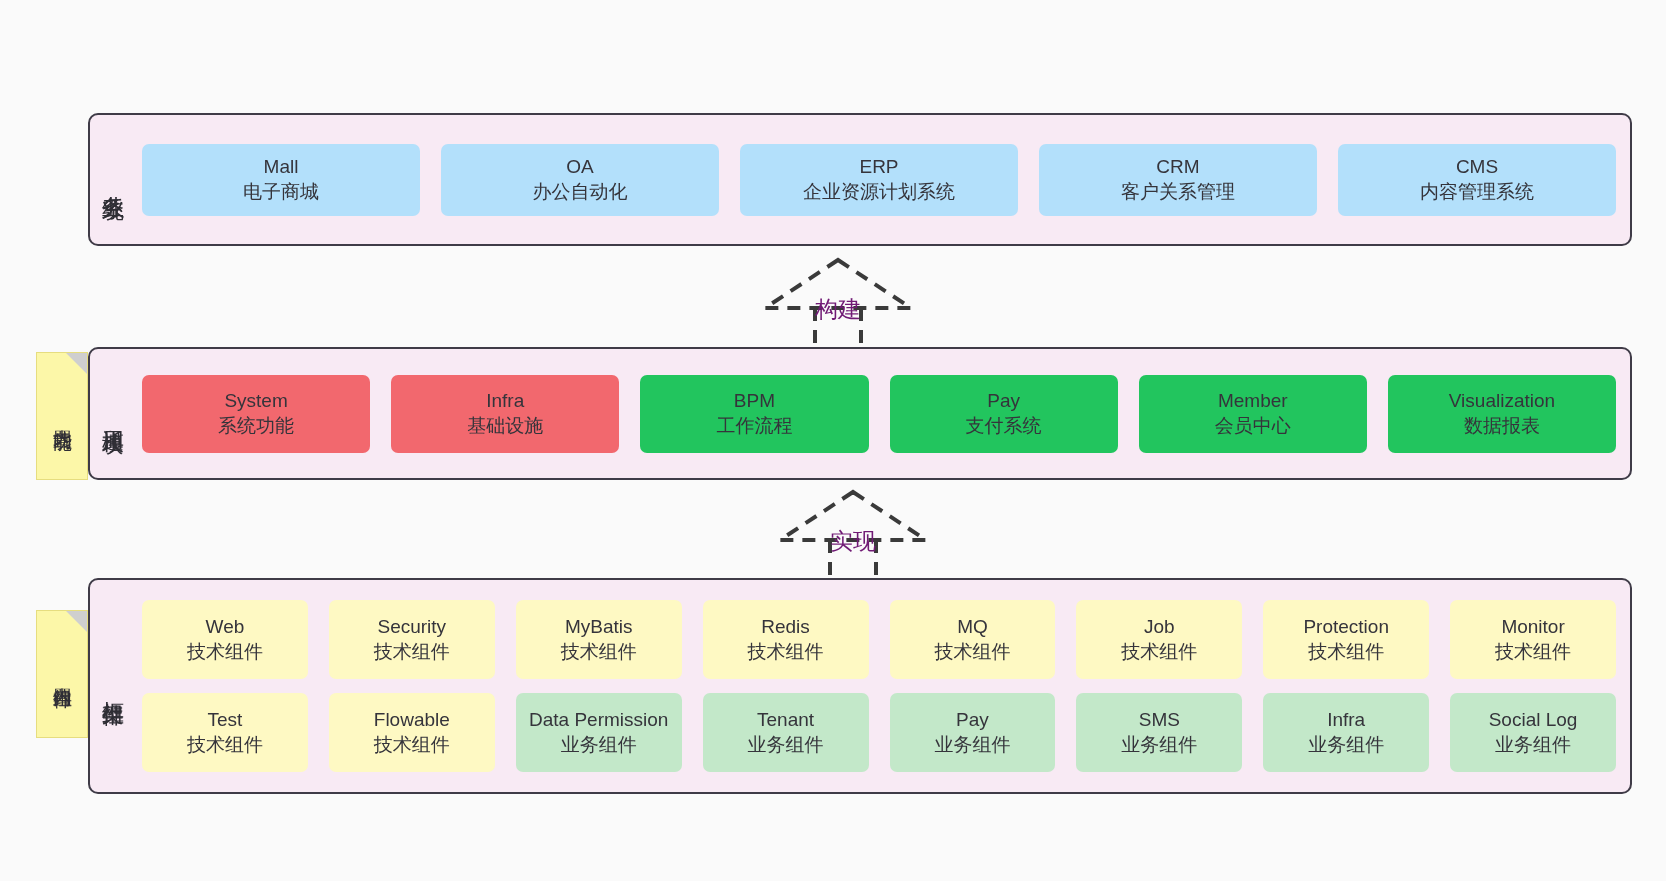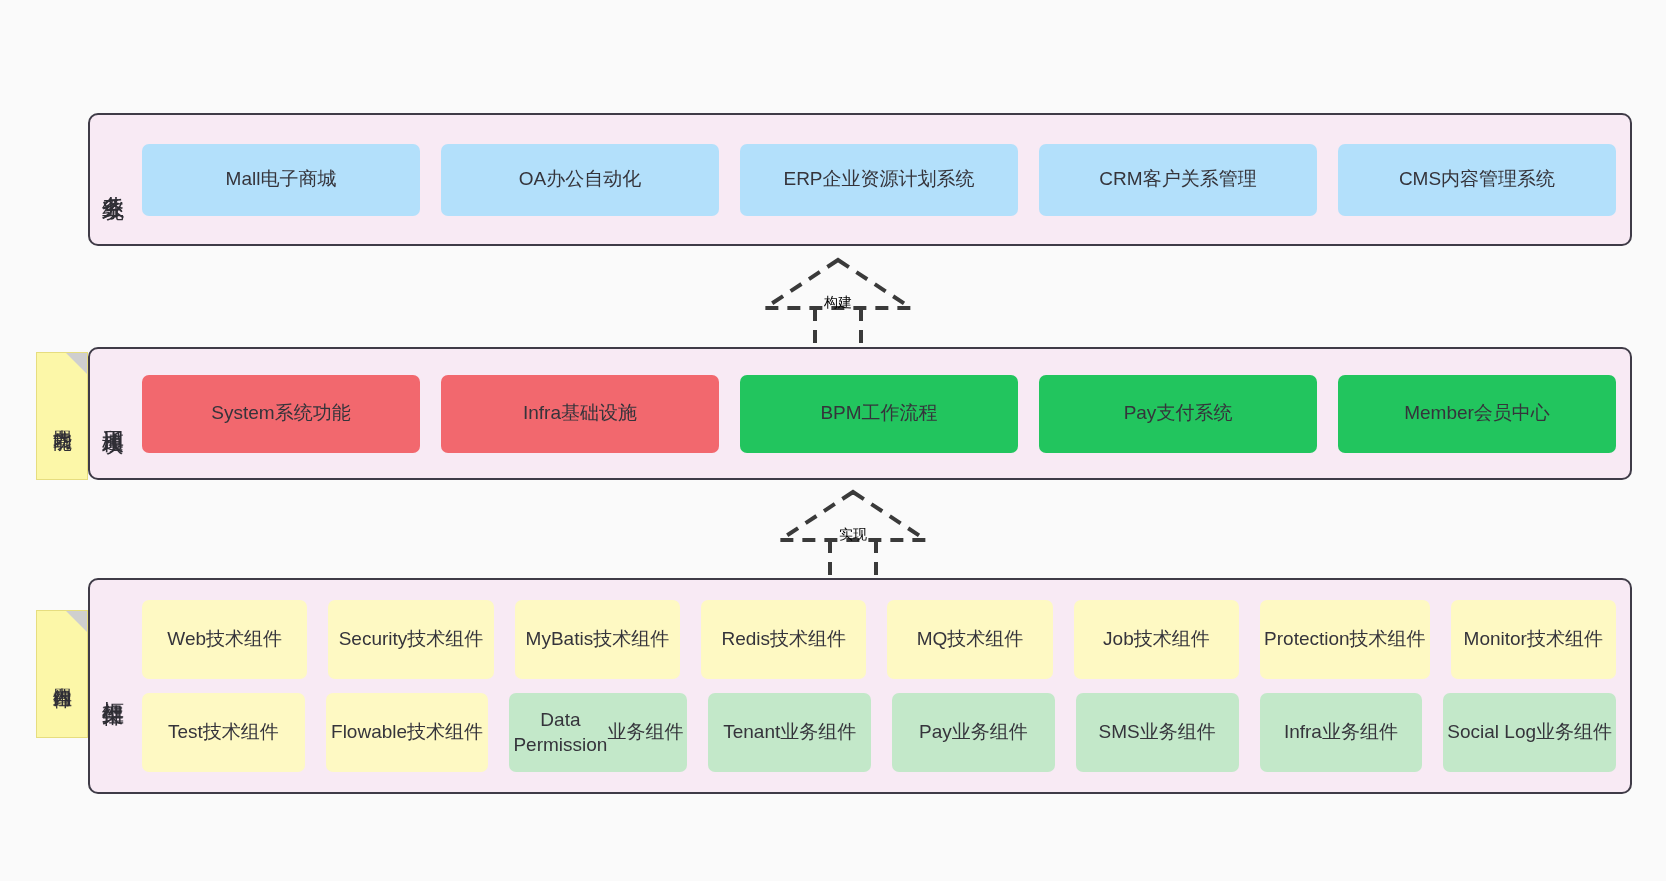--- a/index.html
+++ b/index.html
@@ -54,21 +54,21 @@
   .row {
     display: flex;
     gap: 21px;
   }
 
   .card {
     flex: 1 1 0;
     box-sizing: border-box;
     border-radius: 7px;
     display: flex;
-    flex-direction: row;
+    flex-direction: column;
     align-items: center;
     justify-content: center;
     text-align: center;
     font-size: 19px;
     line-height: 1.28;
     color: #35343b;
     padding: 6px 4px;
     user-select: none;
   }
   .card .en { white-space: nowrap; }
@@ -127,22 +127,22 @@
     position: absolute;
     width: 150px;
     height: 96px;
   }
   .arrow svg { display: block; overflow: visible; }
   .arrow .arrow-label {
     position: absolute;
     left: 50%;
     transform: translateX(-50%);
     top: 36px;
-    font-size: 14px;
-    color: #000000;
+    font-size: 23px;
+    color: #701a75;
     background: transparent;
     padding: 0 2px;
     white-space: nowrap;
     user-select: none;
   }
   #arrow-build  { left: 763px; top: 258px; }
   #arrow-impl   { left: 778px; top: 490px; }
 </style>
 </head>
 <body>
@@ -206,20 +206,24 @@
         <span class="zh">工作流程</span>
       </div>
       <div class="card c-pink">
         <span class="en">Pay</span>
         <span class="zh">支付系统</span>
       </div>
       <div class="card c-pink">
         <span class="en">Member</span>
         <span class="zh">会员中心</span>
       </div>
+      <div class="card c-pink">
+        <span class="en">Visualization</span>
+        <span class="zh">数据报表</span>
+      </div>
     </div>
   </div>
 </div>
 
 <div class="arrow" id="arrow-impl">
   <svg width="150" height="96" viewBox="0 0 150 96">
     <path d="M75 2 L148 50 L2 50 Z" fill="none" stroke="#3a3a3a" stroke-width="4" stroke-dasharray="13 9" stroke-linecap="butt"></path>
     <path d="M52 50 L52 96 M98 50 L98 96" fill="none" stroke="#3a3a3a" stroke-width="4" stroke-dasharray="13 9"></path>
     <path d="M52 94 L98 94" fill="none" stroke="#3a3a3a" stroke-width="4" stroke-dasharray="13 9"></path>
   </svg>

